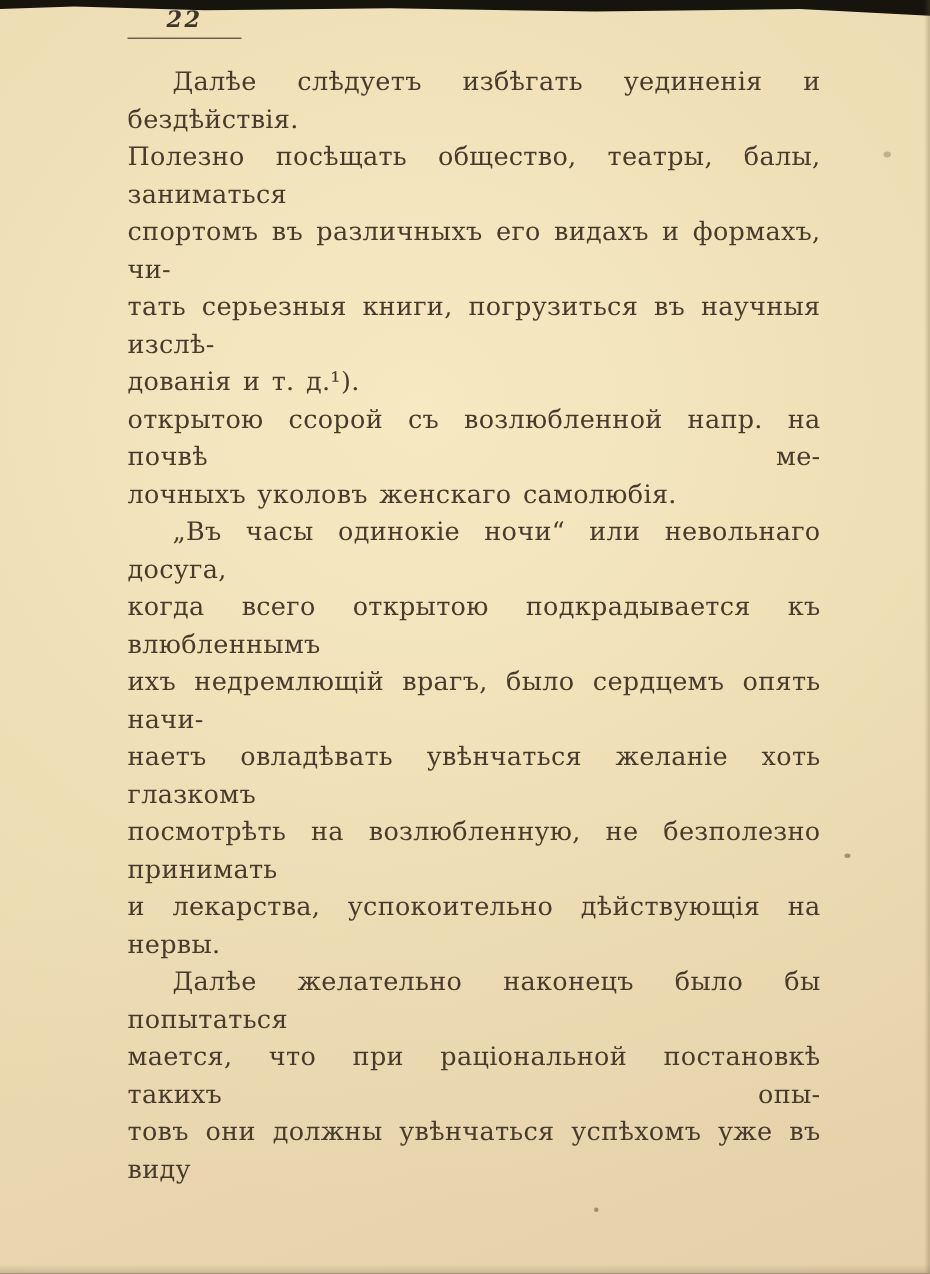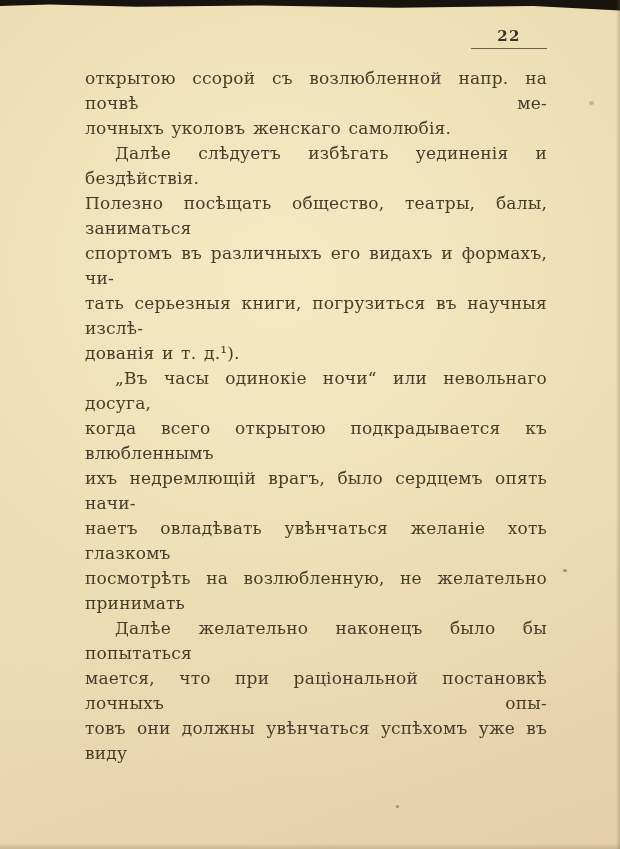--- a/index.html
+++ b/index.html
@@ -28,23 +28,24 @@
   }
   .right-edge{
     position:absolute;top:0;right:0;width:4px;height:849px;
     background:linear-gradient(to left, rgba(110,92,60,.30), rgba(0,0,0,0));
   }
   .bottom-edge{
     position:absolute;bottom:0;left:0;width:620px;height:6px;
     background:linear-gradient(to top, rgba(120,100,68,.25), rgba(0,0,0,0));
   }
   .page-head{
-    padding-top:26px;
+    padding-top:3px;
     width:462px;margin-left:85px;
-    text-align:right;
+    text-align:left;
+    font-style:italic;
   }
   .page-num-wrap{
     display:inline-block;
     padding:0 26px 3px 26px;
     border-bottom:1.5px solid var(--rule);
   }
   .page-num{
     font-size:15px;font-weight:bold;letter-spacing:1.5px;
     color:#3e352a;
   }
@@ -72,40 +73,41 @@
   <div class="top-edge"></div>
   <div class="right-edge"></div>
   <div class="bottom-edge"></div>
 
   <div class="page-head">
     <span class="page-num-wrap"><span class="page-num">22</span></span>
   </div>
 
   <div class="body-text" id="body-text">
       <div>
-        <div class="line">открытою ссорой съ возлюбленной напр. на почвѣ ме-</div>
-        <div class="line last">лочныхъ уколовъ женскаго самолюбія.</div>
-      </div>
-      <div>
         <div class="line indent">Далѣе слѣдуетъ избѣгать уединенія и бездѣйствія.</div>
         <div class="line">Полезно посѣщать общество, театры, балы, заниматься</div>
         <div class="line">спортомъ въ различныхъ его видахъ и формахъ, чи-</div>
         <div class="line">тать серьезныя книги, погрузиться въ научныя изслѣ-</div>
         <div class="line last">дованія и т. д.¹).</div>
       </div>
       <div>
+        <div class="line">открытою ссорой съ возлюбленной напр. на почвѣ ме-</div>
+        <div class="line last">лочныхъ уколовъ женскаго самолюбія.</div>
+      </div>
+      <div>
         <div class="line indent">„Въ часы одинокіе ночи“ или невольнаго досуга,</div>
         <div class="line">когда всего открытою подкрадывается къ влюбленнымъ</div>
         <div class="line">ихъ недремлющій врагъ, было сердцемъ опять начи-</div>
         <div class="line">наетъ овладѣвать увѣнчаться желаніе хоть глазкомъ</div>
-        <div class="line">посмотрѣть на возлюбленную, не желательно принимать</div>
+        <div class="line">посмотрѣть на возлюбленную, не безполезно принимать</div>
+        <div class="line last">и лекарства, успокоительно дѣйствующія на нервы.</div>
       </div>
       <div>
         <div class="line indent">Далѣе желательно наконецъ было бы попытаться</div>
-        <div class="line">мается, что при раціональной постановкѣ лочныхъ опы-</div>
+        <div class="line">мается, что при раціональной постановкѣ такихъ опы-</div>
         <div class="line">товъ они должны увѣнчаться успѣхомъ уже въ виду</div>
       </div>
     </div>
 
   <div class="speck s1"></div>
   <div class="speck s2"></div>
   <div class="speck s3"></div>
 </div>
 
 </body></html>

